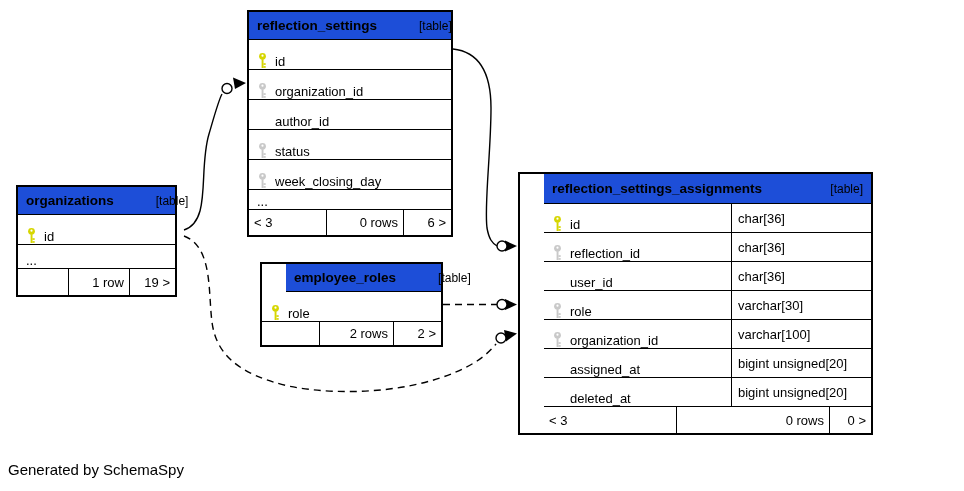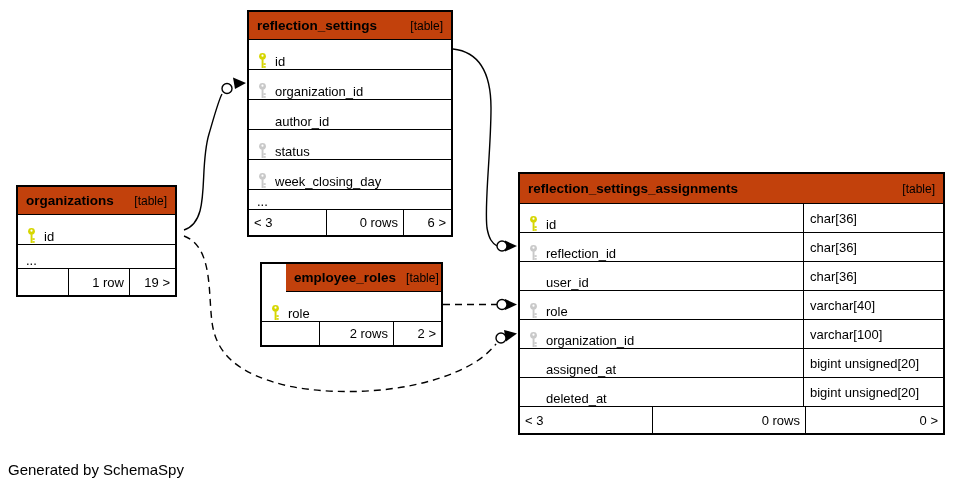--- a/index.html
+++ b/index.html
@@ -3,21 +3,21 @@
 <meta charset="utf-8">
 <style>
   html,body{margin:0;padding:0;background:#ffffff;}
   body{font-family:"Liberation Sans","DejaVu Sans",sans-serif;color:#000;}
   #canvas{position:relative;width:964px;height:491px;background:#fff;overflow:hidden;}
   #wires{position:absolute;left:0;top:0;width:964px;height:491px;z-index:0;}
 
   .tbl{position:absolute;z-index:1;background:#fff;border:2px solid #000;box-sizing:border-box;
        font-size:13px;--rowh:30px;}
   .tbl-header{display:flex;justify-content:space-between;align-items:center;
-       background:#c2410c;border-bottom:1px solid #000;padding:0 8px;box-sizing:border-box;}
+       background:#1d4ed8;border-bottom:1px solid #000;padding:0 8px;box-sizing:border-box;gap:32px;}
   .tbl-name{font-weight:bold;font-size:13.5px;}
   .tbl-tag{font-size:12px;margin-left:10px;}
   .t-row{display:flex;align-items:flex-end;height:var(--rowh);border-bottom:1px solid #000;box-sizing:border-box;}
   .t-row:last-of-type{}
   .t-row.dots{height:var(--dotsh,22px);padding-left:8px;}
   .keycell{width:26px;display:flex;justify-content:center;align-items:center;flex:none;}
   .colname{flex:1;white-space:nowrap;overflow:hidden;}
   .coltype{width:140px;flex:none;border-left:1px solid #000;align-self:stretch;
        display:flex;align-items:center;padding-left:6px;box-sizing:border-box;white-space:nowrap;}
   .tbl-footer{display:flex;box-sizing:border-box;}
@@ -35,21 +35,21 @@
   #tbl-reflection_settings{left:247px;top:10px;width:206px;--rowh:30px;--dotsh:20px;}
   #tbl-reflection_settings .tbl-header{height:28px;}
   #tbl-reflection_settings .tbl-footer{height:25px;}
   #tbl-reflection_settings .f-left{width:78px;} #tbl-reflection_settings .f-mid{width:77px;}
 
   #tbl-employee_roles{left:260px;top:262px;width:183px;--rowh:30px;}
   #tbl-employee_roles .tbl-header{height:28px;margin-left:24px;}
   #tbl-employee_roles .tbl-footer{height:23px;}
   #tbl-employee_roles .f-left{width:58px;} #tbl-employee_roles .f-mid{width:74px;}
 
-  #tbl-reflection_settings_assignments{left:518px;top:172px;width:427px;--rowh:29px;}
+  #tbl-reflection_settings_assignments{left:518px;top:172px;width:355px;padding-left:24px;--rowh:29px;}
   #tbl-reflection_settings_assignments .tbl-header{height:30px;}
   #tbl-reflection_settings_assignments .tbl-footer{height:26px;}
   #tbl-reflection_settings_assignments .f-left{width:133px;}
   #tbl-reflection_settings_assignments .f-mid{width:153px;}
 
   #gen-note{position:absolute;left:8px;top:461px;font-size:15px;z-index:1;text-align:right;}
 </style>
 </head>
 <body>
 
@@ -239,21 +239,21 @@
           <span class="keycell">
             <svg width="11" height="17" viewBox="0 0 11 17">
               <circle cx="5.5" cy="4.3" r="3.4" fill="#c9c9c9"></circle>
               <circle cx="5.5" cy="3.7" r="1.1" fill="#ffffff"></circle>
               <rect x="4.6" y="7.2" width="1.9" height="8.8" fill="#c9c9c9"></rect>
               <rect x="6.4" y="11.2" width="2.3" height="1.7" fill="#c9c9c9"></rect>
               <rect x="6.4" y="14.1" width="2.3" height="1.7" fill="#c9c9c9"></rect>
             </svg>
           </span>
           <span class="colname">role</span>
-          <span class="coltype">varchar[40]</span>
+          <span class="coltype">varchar[30]</span>
         </div>
         <div class="t-row">
           <span class="keycell">
             <svg width="11" height="17" viewBox="0 0 11 17">
               <circle cx="5.5" cy="4.3" r="3.4" fill="#c9c9c9"></circle>
               <circle cx="5.5" cy="3.7" r="1.1" fill="#ffffff"></circle>
               <rect x="4.6" y="7.2" width="1.9" height="8.8" fill="#c9c9c9"></rect>
               <rect x="6.4" y="11.2" width="2.3" height="1.7" fill="#c9c9c9"></rect>
               <rect x="6.4" y="14.1" width="2.3" height="1.7" fill="#c9c9c9"></rect>
             </svg>

